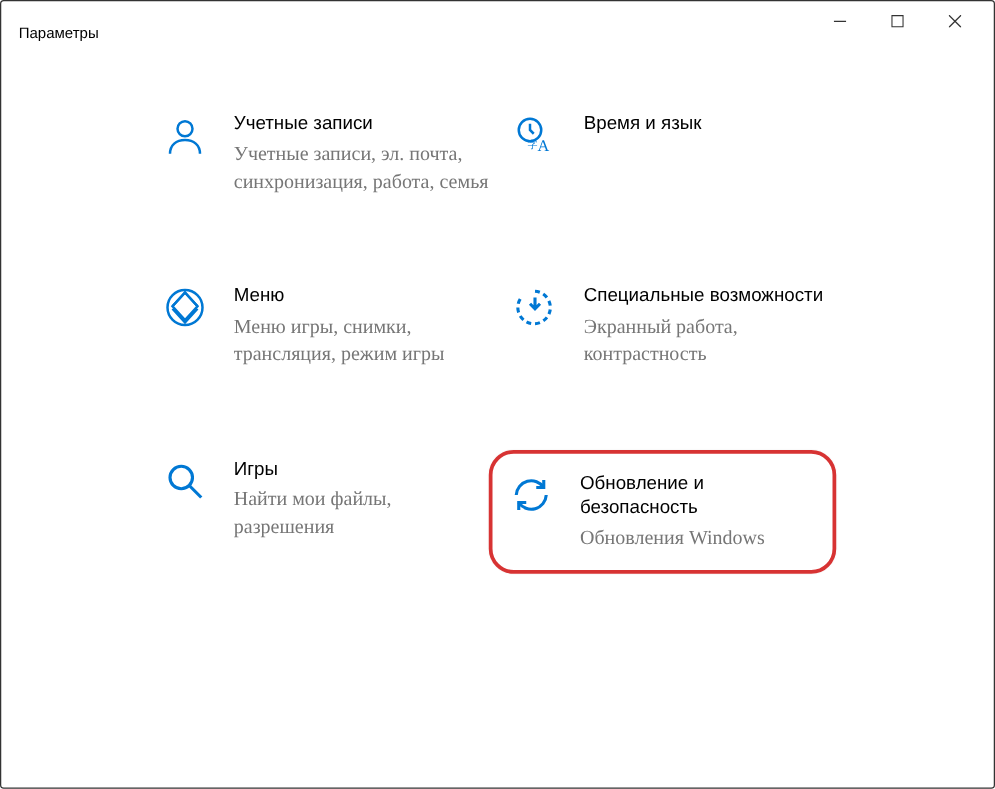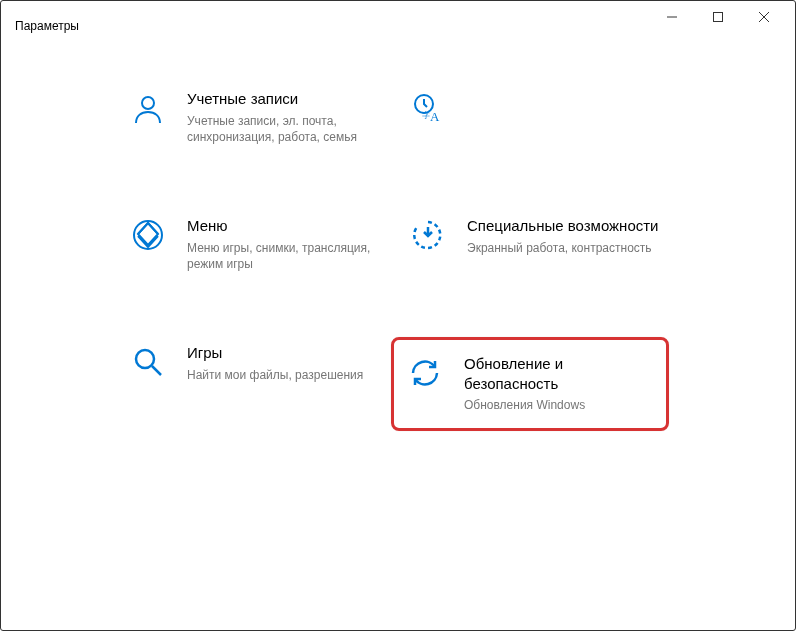--- a/index.html
+++ b/index.html
@@ -58,28 +58,29 @@
     }
     .tile-icon svg { width: 100%; height: 100%; }
     .tile-text { flex: 1; }
     .tile-title {
       font-size: 15px;
       color: #000;
       font-weight: 400;
       line-height: 1.3;
     }
     .tile-sub {
-      font-size: 12px;
+      font-size: 16px;
       color: #767676;
       margin-top: 4px;
       line-height: 1.4;
+      font-family: Liberation Serif, serif;
     }
     .highlight {
       border: 3px solid #d73333;
-      border-radius: 8px;
+      border-radius: 20px;
       padding: 14px 14px 14px 14px;
       margin-left: -20px;
       width: 278px;
       box-shadow: 0 0 0 1px rgba(0,0,0,0.02);
     }
     .highlight .tile {
       padding: 0;
     }
   </style>
 </head>
@@ -125,20 +126,21 @@
   <div class="tile">
     <div class="tile-icon">
       <svg viewBox="0 0 34 34" fill="none" stroke="currentColor" stroke-width="2">
           <circle cx="13" cy="13" r="9"></circle>
           <path d="M13 8v5l3 3"></path>
           <text x="19" y="30" font-size="13" fill="currentColor" stroke="none" font-family="Segoe UI">А</text>
           <text x="11" y="27" font-size="8" fill="currentColor" stroke="none">字</text>
         </svg>
     </div>
     <div class="tile-text">
+      <div class="tile-title">Время и язык</div>
     </div>
   </div>
 
   <div class="tile">
     <div class="tile-icon">
       <svg viewBox="0 0 34 34" fill="none" stroke="currentColor" stroke-width="2">
           <circle cx="17" cy="17" r="14"></circle>
           <path d="M17 5l10 11-10 11-10-11z" fill="none"></path>
           <path d="M7 16l10-11 10 11M7 18l10 11 10-11"></path>
         </svg>

